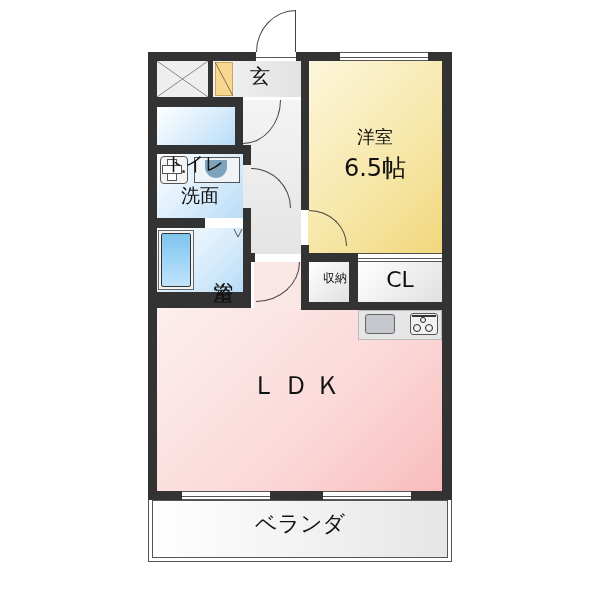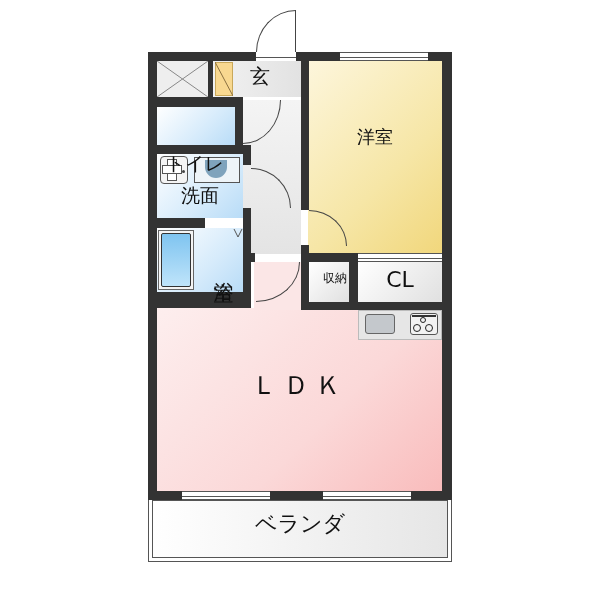--- a/index.html
+++ b/index.html
@@ -105,17 +105,18 @@
 
   <div class="abs" style="left:309px;top:210px;width:38px;height:36px;border-top:1px solid #444;border-right:1px solid #444;border-top-right-radius:38px 36px;"></div>
 
   <div class="abs" style="left:256px;top:262px;width:44px;height:40px;border-bottom:1px solid #444;border-right:1px solid #444;border-bottom-right-radius:44px 40px;"></div>
 
   <div class="room-label" style="left:240px;top:66px;width:40px;font-size:20px;">玄</div>
   <div class="room-label" style="left:157px;top:114px;width:76px;font-size:19px;margin-top:40px;">トイレ</div>
   <div class="room-label" style="left:170px;top:186px;width:60px;font-size:19px;">洗面</div>
   <div class="room-label" style="left:196px;top:236px;width:40px;font-size:20px;line-height:1.2;writing-mode:vertical-rl;height:60px;">浴室</div>
   <div class="room-label" style="left:308px;top:128px;width:134px;font-size:18px;">洋室</div>
+  <div class="room-label" style="left:308px;top:156px;width:134px;font-size:24px;">6.5帖</div>
   <div class="room-label" style="left:310px;top:272px;width:50px;font-size:12px;">収納</div>
   <div class="room-label" style="left:157px;top:372px;width:285px;font-size:26px;letter-spacing:6px;">ＬＤＫ</div>
   <div class="room-label" style="left:358px;top:268px;width:84px;font-size:22px;">CL</div>
   <div class="room-label" style="left:152px;top:512px;width:296px;font-size:22px;font-family:Liberation Serif, serif;">ベランダ</div>
 </div>
 
 </body></html>

